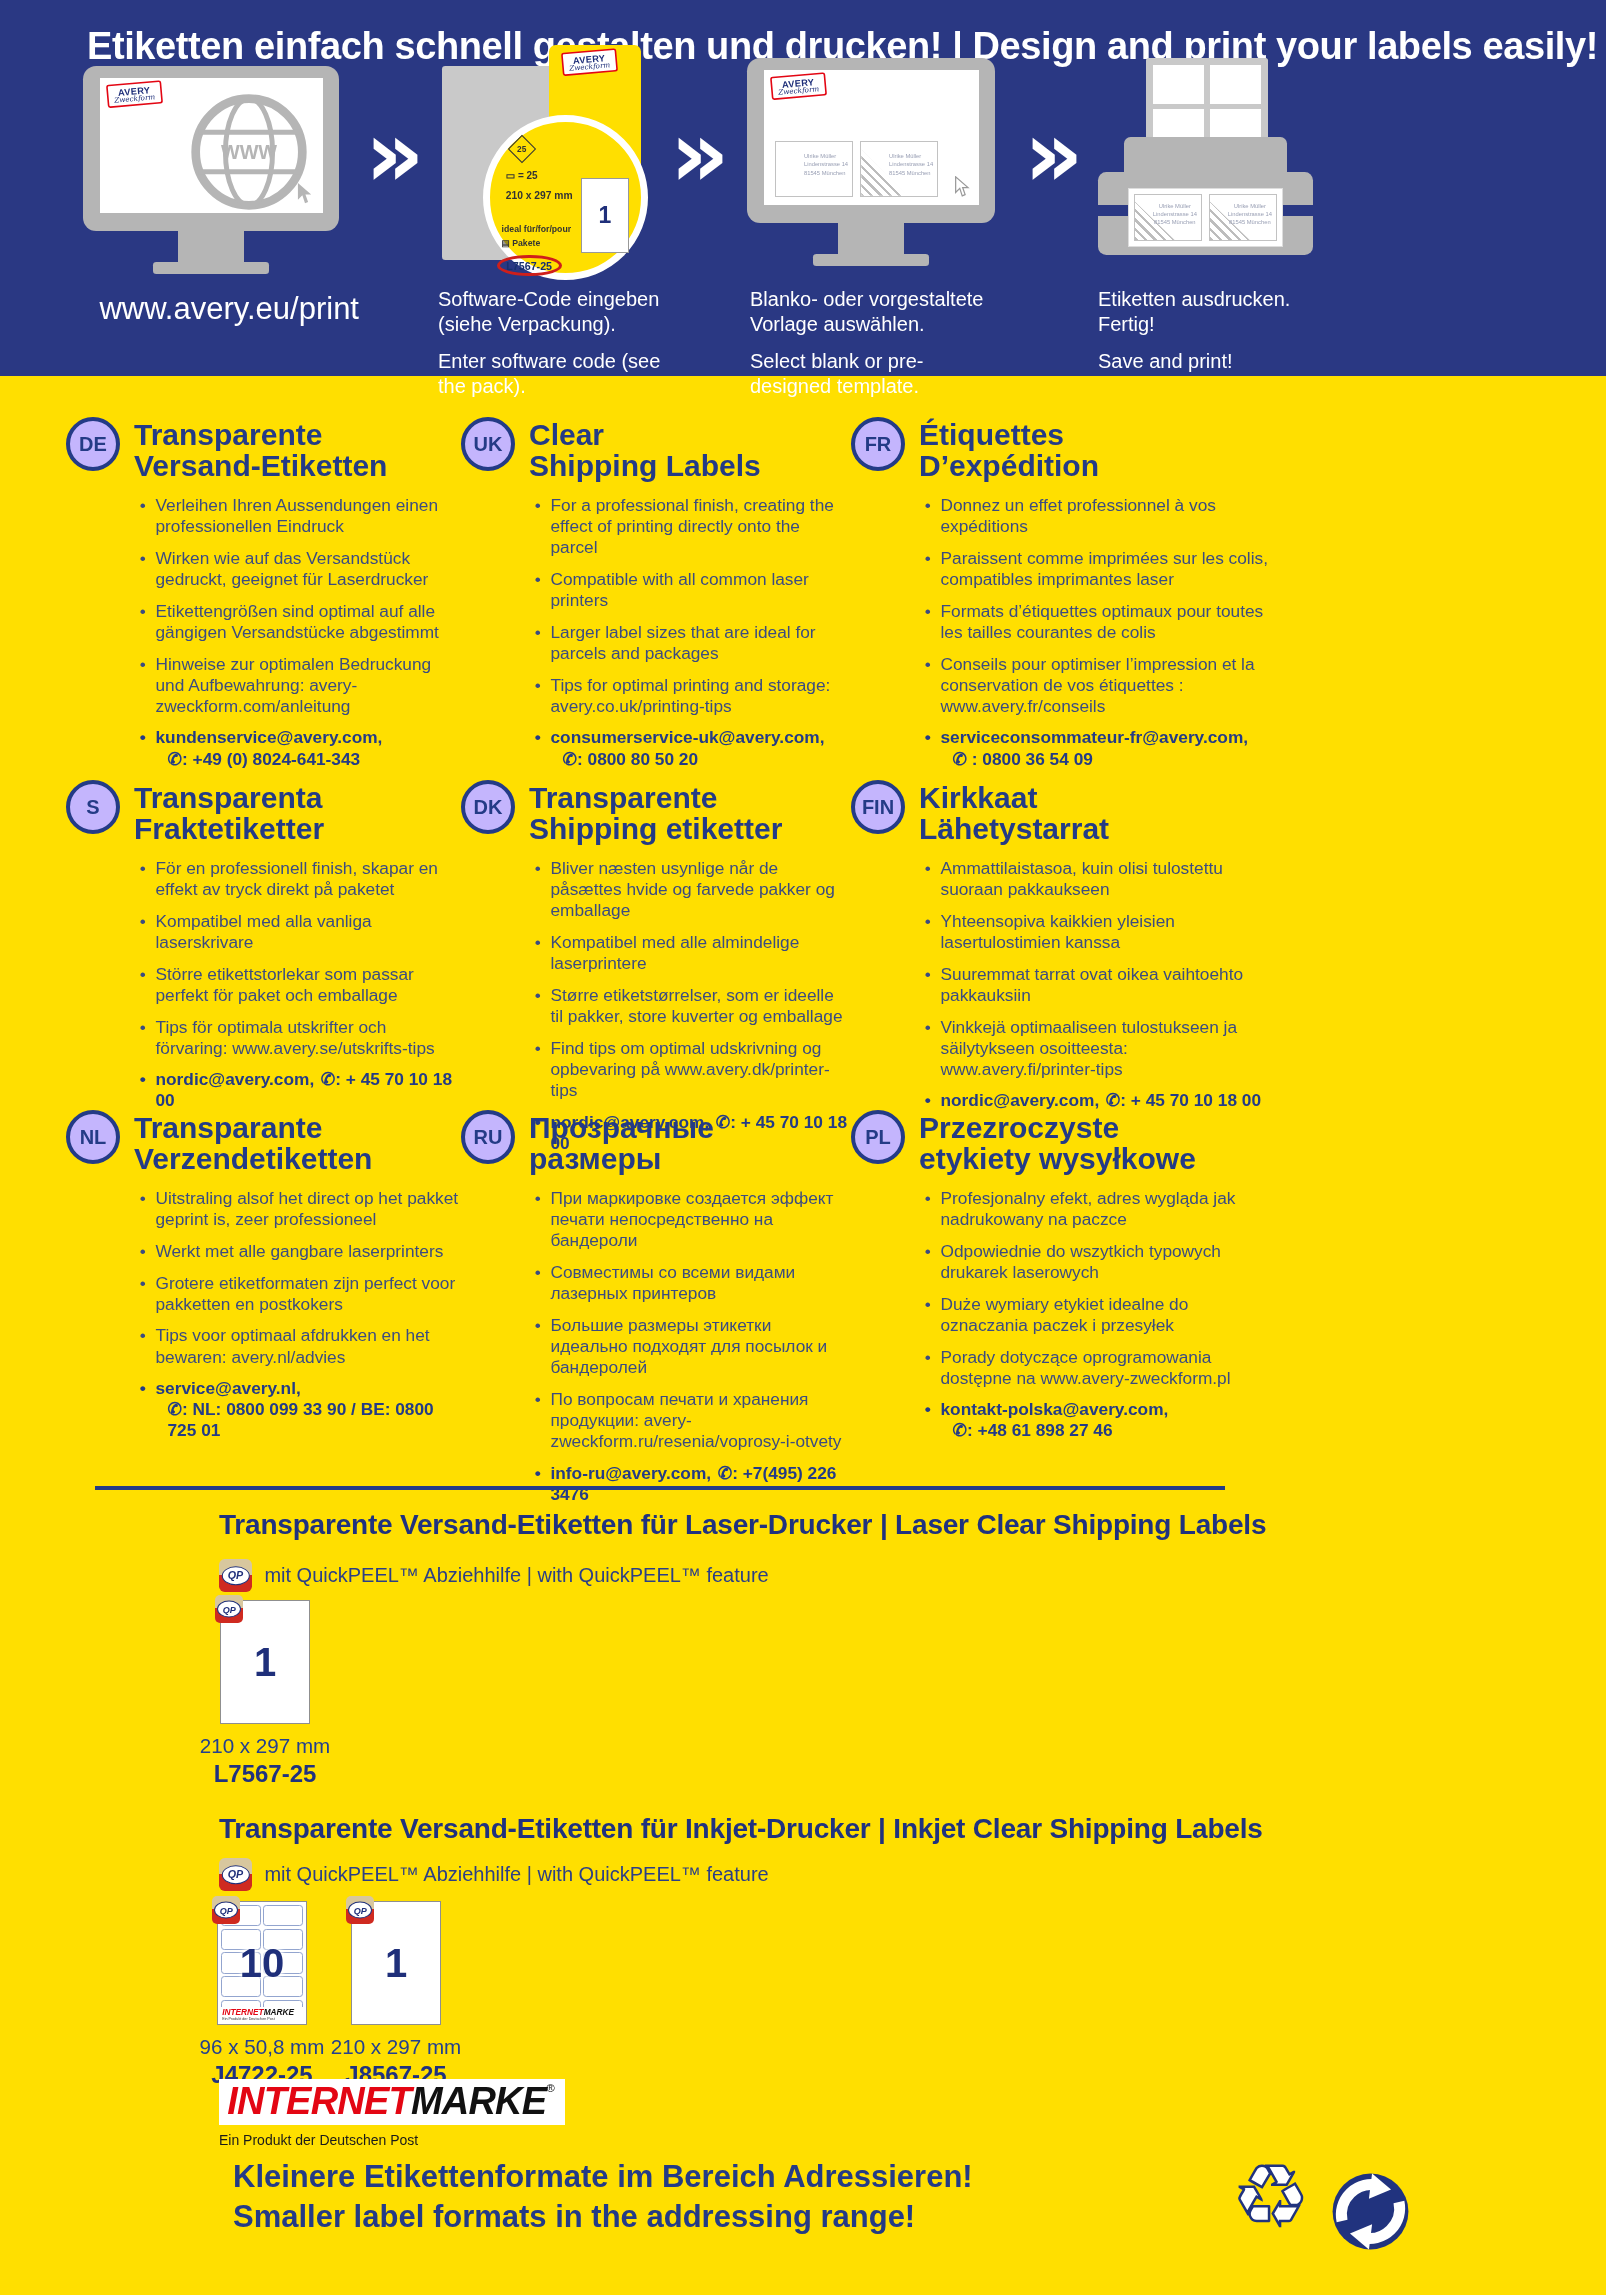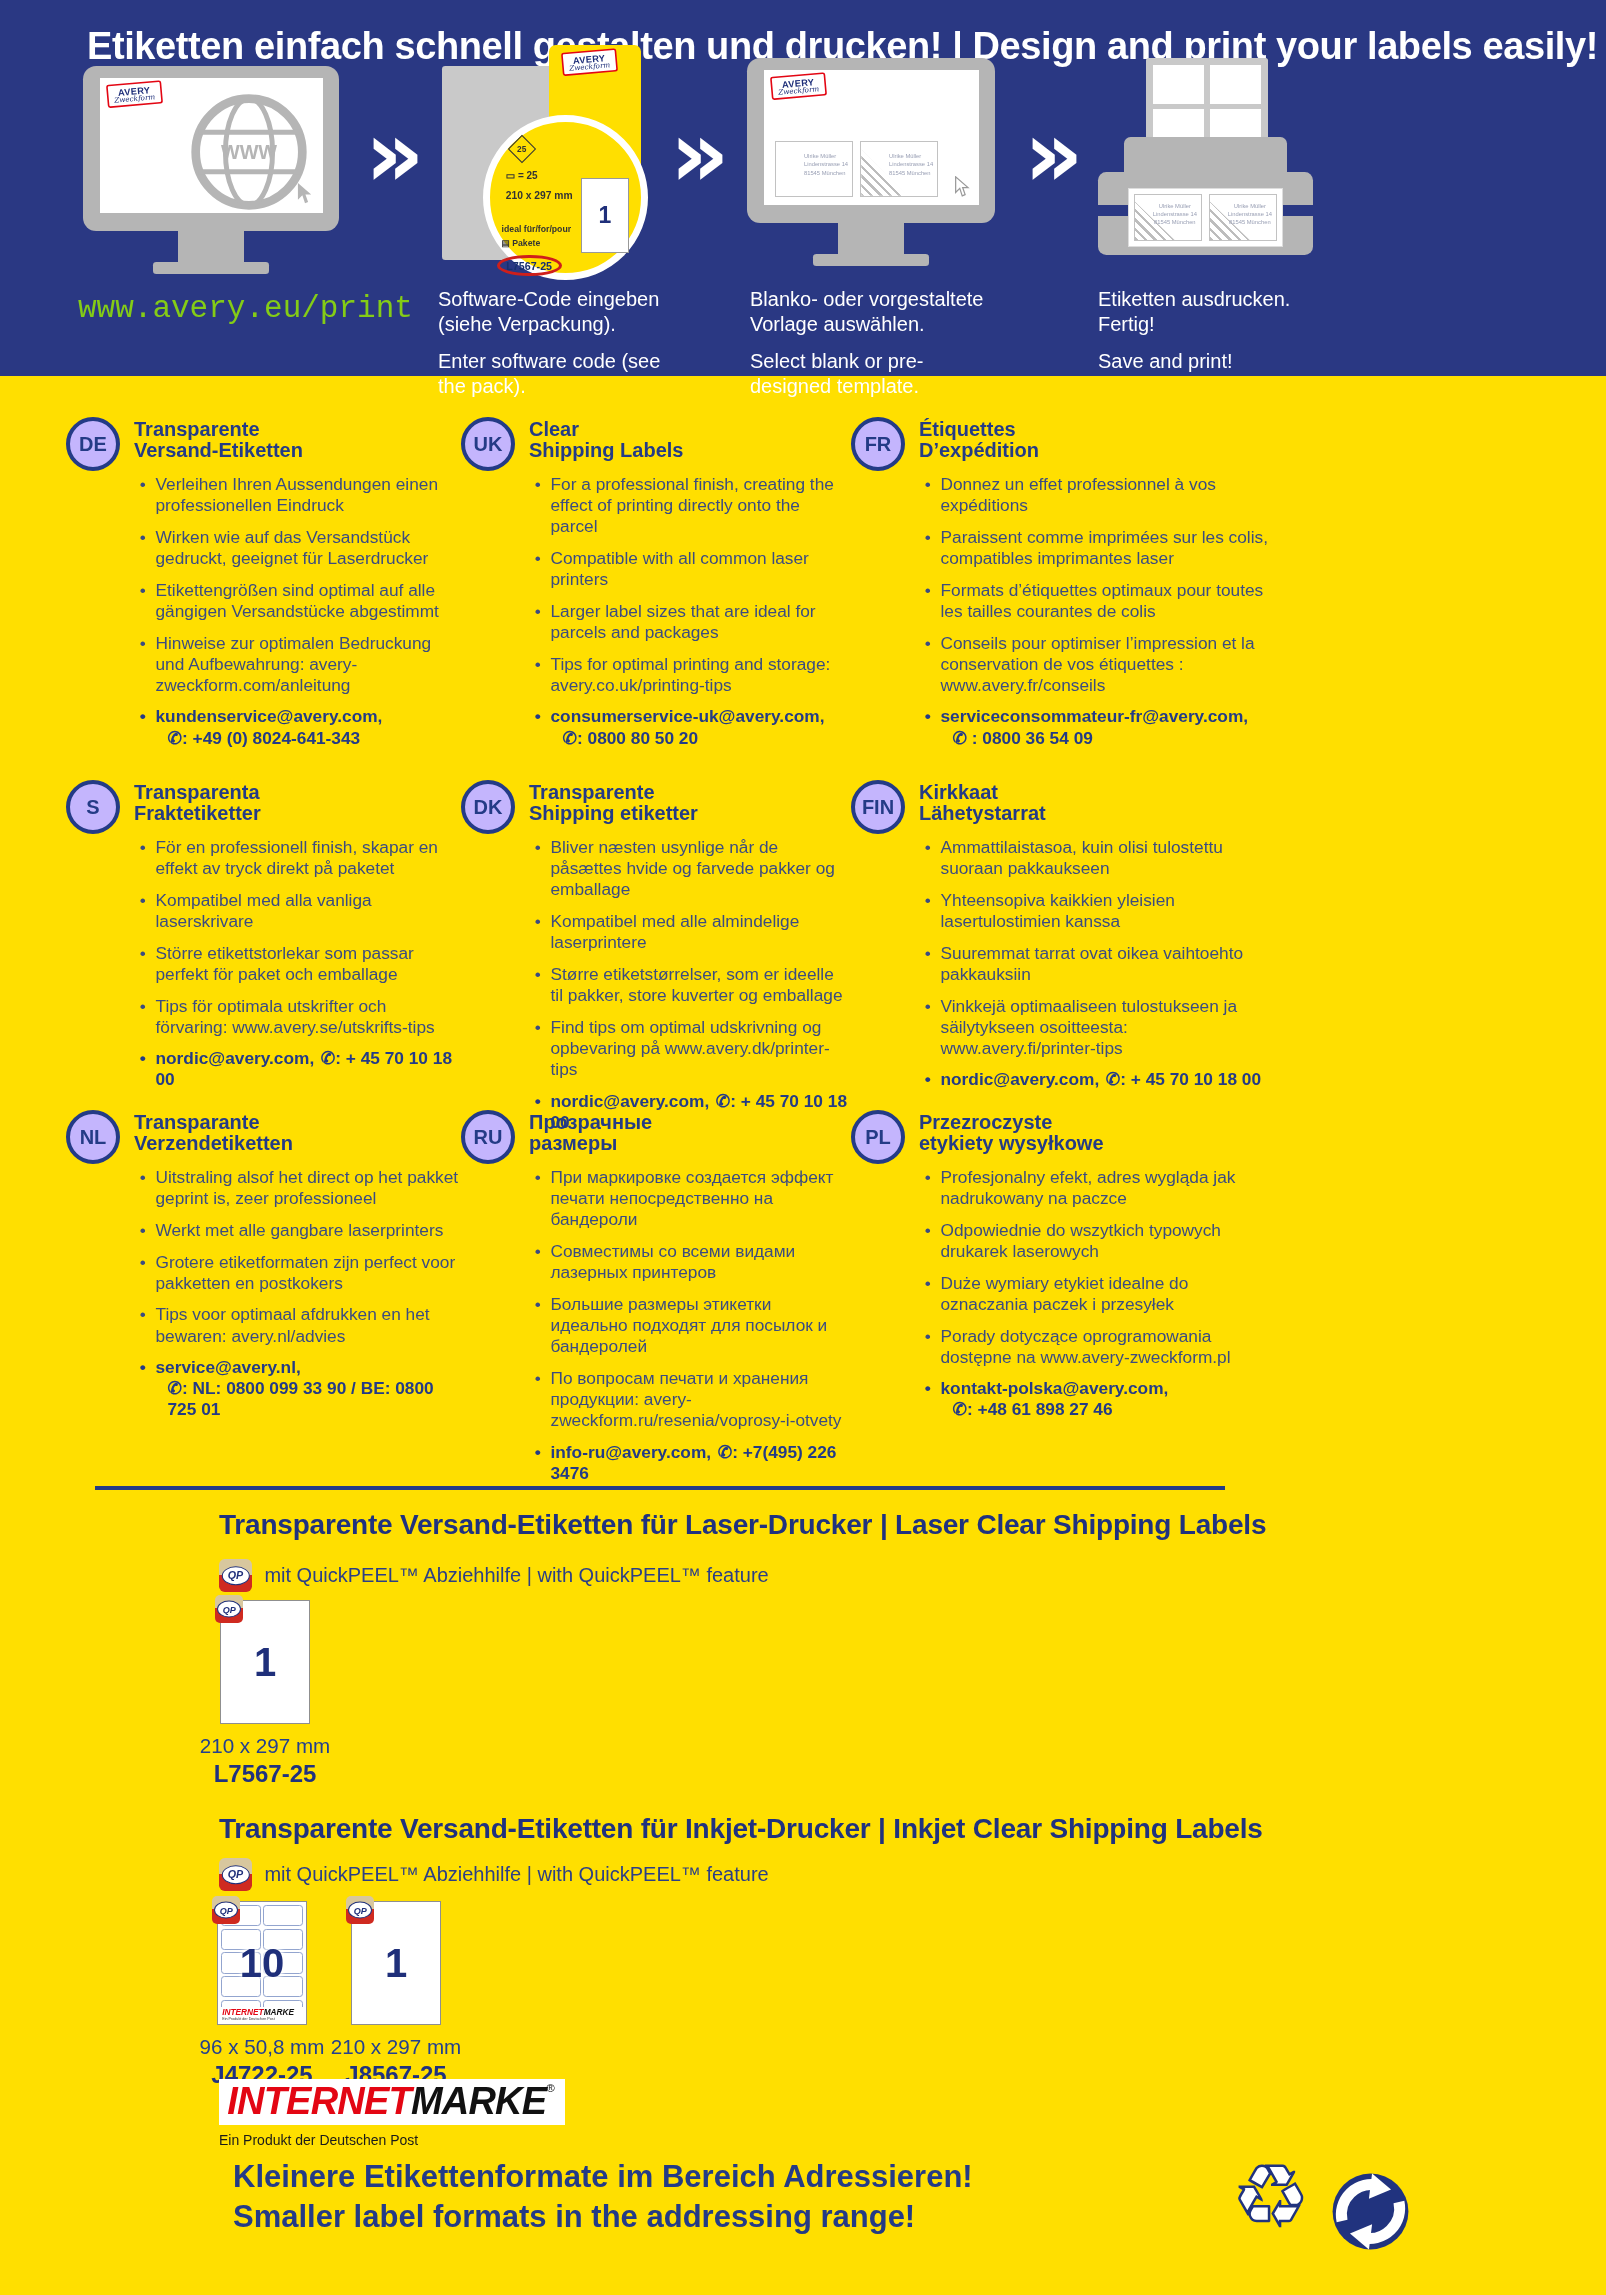--- a/index.html
+++ b/index.html
@@ -4,21 +4,21 @@
 <style>
   html,body{margin:0;padding:0;}
   .page{position:relative;width:1607px;height:2295px;background:#ffdf00;overflow:hidden;
         font-family:"Liberation Sans",sans-serif;color:#253c86;}
   
   .hero{position:absolute;left:0;top:0;width:1607px;height:376px;background:#2a3883;}
   .hero-title{position:absolute;left:87px;top:25px;font-size:38px;font-weight:bold;color:#fff;letter-spacing:-0.4px;white-space:nowrap;}
   .chev{position:absolute;color:#fff;font-size:92px;font-weight:bold;line-height:1;font-family:"DejaVu Sans",sans-serif;}
   .cap{position:absolute;color:#fff;font-size:20px;line-height:1.25;}
   .cap .de{margin-bottom:11.6px;}
-  .cap-link{position:absolute;color:#84cc16;font-size:31px;text-align:right;font-family:Liberation Mono, monospace;}
+  .cap-link{position:absolute;color:#ffffff;font-size:31px;text-align:right;}
   
   .monitor{position:absolute;}
   .mbody{position:relative;width:100%;height:165px;background:#b5b5b5;border-radius:13.2px;}
   .mscreen{position:absolute;left:16.5px;top:12.4px;right:16.5px;bottom:18px;background:#fff;}
   .mneck{width:66px;height:31px;background:#b5b5b5;margin:0 auto;}
   .mbase{width:116px;height:11.6px;background:#b5b5b5;border-radius:3.3px;margin:0 auto;}
   
   .avery-logo{display:inline-block;background:#fff;border:2.5px solid #e30613;border-radius:3.3px;
               transform:rotate(-5deg);padding:2.5px 6.6px 1.7px;text-align:center;line-height:1;}
   .av1{display:block;color:#1f2f7a;font-weight:bold;font-size:11.6px;letter-spacing:0.4px;}
@@ -69,21 +69,21 @@
   .p-dot{position:absolute;top:35px;width:8.3px;height:8.3px;border-radius:50%;background:#fff;z-index:2;}
   .p-out{position:absolute;left:30px;top:130px;width:155px;height:59px;background:#fff;border:0.8px solid #ddd;
          z-index:3;text-align:center;padding-top:3.3px;box-sizing:border-box;}
   
   .langs{position:absolute;left:66px;top:417px;width:1239px;display:grid;
          grid-template-columns:395px 390px 429px;grid-template-rows:363px 330px auto;}
   .lang-section{display:flex;align-items:flex-start;}
   .lang-circle{flex:0 0 auto;width:46px;height:46px;border:4.1px solid #243b86;border-radius:50%;background:#c4b5fd;
                display:flex;align-items:center;justify-content:center;font-weight:bold;font-size:20px;color:#243b86;margin-right:14px;}
   .lang-content{flex:1 1 auto;min-width:0;}
-  .lang-title{font-size:20px;line-height:1.05;font-weight:bold;color:#243b86;margin:1.7px 0 13.2px 0;}
+  .lang-title{font-size:30px;line-height:1.05;font-weight:bold;color:#243b86;margin:1.7px 0 13.2px 0;}
   .lang-content ul{list-style:none;margin:0;padding:0;}
   .lang-content li{position:relative;padding-left:21.5px;margin-bottom:10.7px;font-size:17.3px;line-height:1.22;color:#3c4c80;}
   .lang-content li::before{content:"•";position:absolute;left:5.8px;top:0;color:#3c4c80;}
   .lang-content li.contact{font-weight:bold;color:#243b86;}
   .lang-content li.contact::before{color:#243b86;}
   .contact .ph{display:block;margin-left:12px;}
   .contact.inline .ph{display:inline;margin-left:6.6px;}
   
   .rule{position:absolute;left:95px;top:1486px;width:1130px;height:4.1px;background:#243b86;}
   .prod-h{position:absolute;font-size:28px;font-weight:bold;color:#20327f;letter-spacing:-0.2px;white-space:nowrap;}

